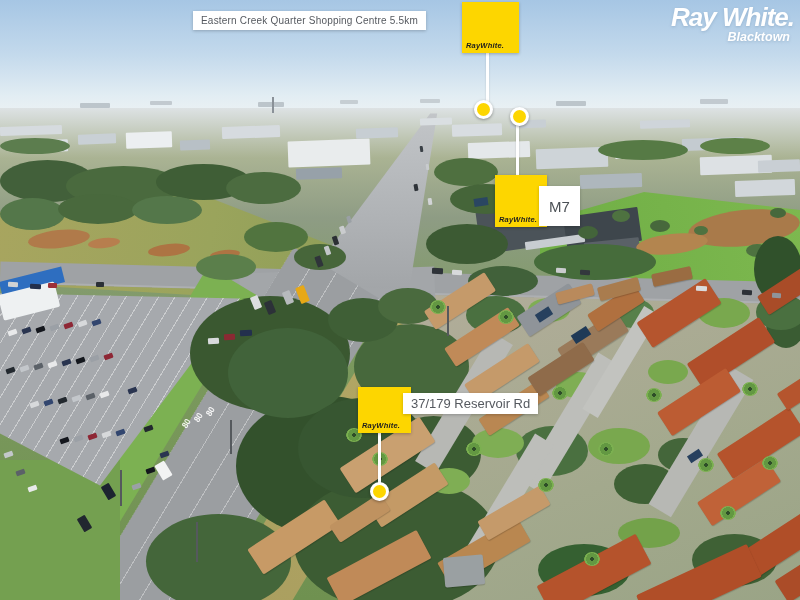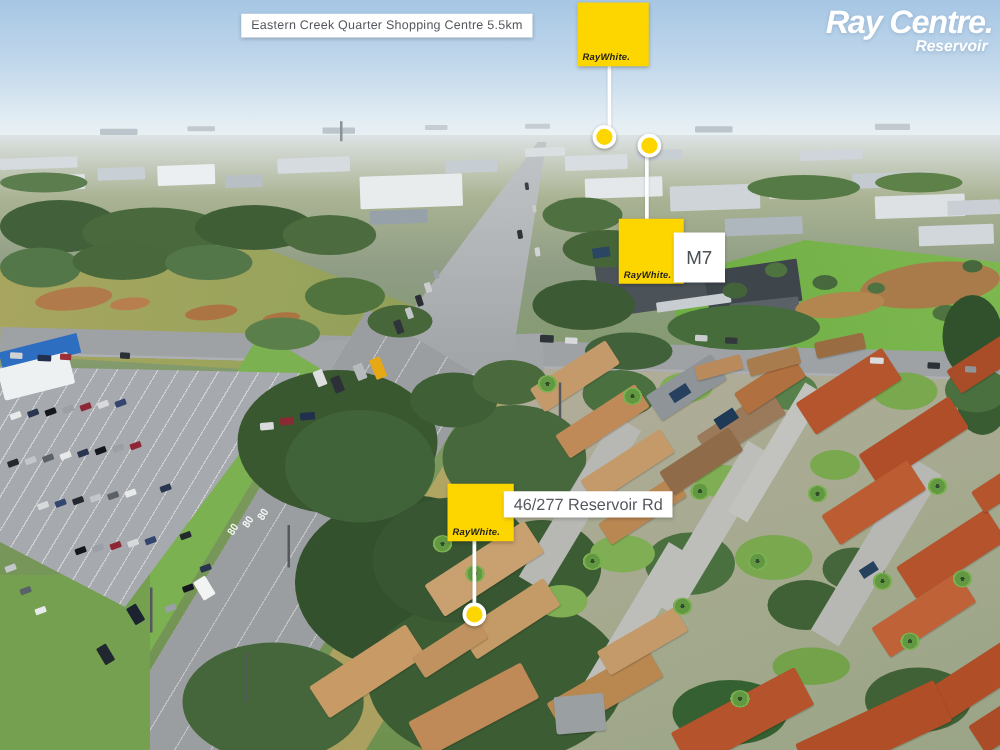--- a/index.html
+++ b/index.html
@@ -317,19 +317,19 @@
   </div>
   <div class="rw-badge" style="left:495px;top:175px;width:44px;height:44px">
     <span>RayWhite.</span>
   </div>
   <div class="rw-badge" style="left:358px;top:387px;width:45px;height:38px">
     <span>RayWhite.</span>
   </div>
 
   <div class="callout c1">Eastern Creek Quarter Shopping Centre 5.5km</div>
   <div class="callout cm7">M7</div>
-  <div class="callout c3">46/277 Reservoir Rd</div>
+  <div class="callout c3">37/179 Reservoir Rd</div>
 
   <div class="logo">
-    <div class="l1">Ray Centre.</div>
-    <div class="l2">Reservoir</div>
+    <div class="l1">Ray White.</div>
+    <div class="l2">Blacktown</div>
   </div>
 </div>
 
 </body></html>

